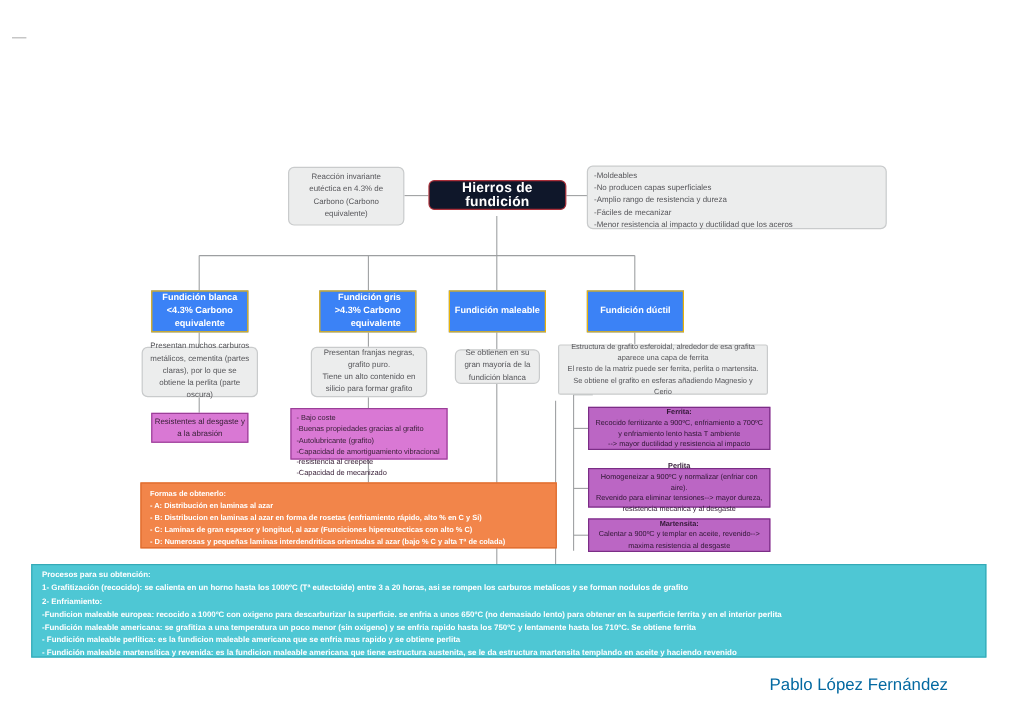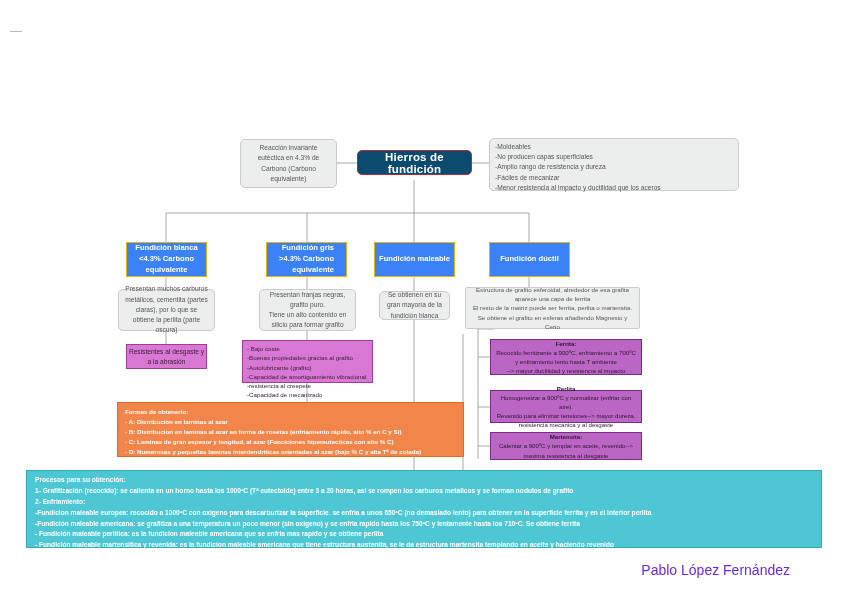--- a/index.html
+++ b/index.html
@@ -13,21 +13,21 @@
   
   .dash{position:absolute;left:10px;top:31px;width:12px;height:1px;background:#b9b9b9;}
 
   
   .gray{background:#eceded;border:1px solid #c9cbcc;border-radius:5px;
          color:#56565a;font-size:6.6px;line-height:1.55;padding:3px 5px;}
   .gray-sq{background:#eceded;border:1px solid #c9cbcc;border-radius:2px;
          color:#56565a;font-size:6.2px;line-height:1.5;padding:3px 4px;}
 
   
-  .red{background:#0c4a6e;border:1px solid #ab2f39;border-radius:5px;color:#ffffff;
+  .red{background:#0f172a;border:1px solid #ab2f39;border-radius:5px;color:#ffffff;
         font-weight:bold;font-size:11.5px;letter-spacing:.2px;}
 
   
   .green{background:#3b82f6;border:1px solid #eab308;color:#ffffff;font-weight:bold;
           font-size:7.6px;line-height:1.42;padding:16px 3px;}
 
   
   .magenta{background:#d978d4;border:1px solid #9b3f98;color:#3a2139;font-size:6.2px;
             line-height:1.5;}
   .magenta.center{justify-content:center;text-align:center;font-size:6.6px;}
@@ -42,21 +42,21 @@
   
   .orange{background:#f2854a;border:1px solid #de6a2c;color:#ffffff;font-size:6.2px;
            line-height:1.62;align-items:flex-start;justify-content:flex-start;
            text-align:left;padding:4px 7px;font-weight:bold;}
 
   
   .teal{background:#4ec7d4;border:1px solid #35aab7;color:#ffffff;font-size:6.6px;
          line-height:1.65;align-items:flex-start;justify-content:flex-start;
          text-align:left;padding:4px 8px;font-weight:bold;}
 
-  .footer{position:absolute;right:58px;top:562px;font-size:14px;color:#6d28d9;
+  .footer{position:absolute;right:58px;top:562px;font-size:14px;color:#0369a1;
           font-family:"Liberation Sans",sans-serif;}
 
   svg.edges{position:absolute;left:0;top:0;width:848px;height:599px;overflow:visible;}
   svg.edges path,svg.edges line{fill:none;stroke:#9d9fa1;stroke-width:.9px;}
 </style>
 </head>
 <body>
 
 <div id="canvas">
 

